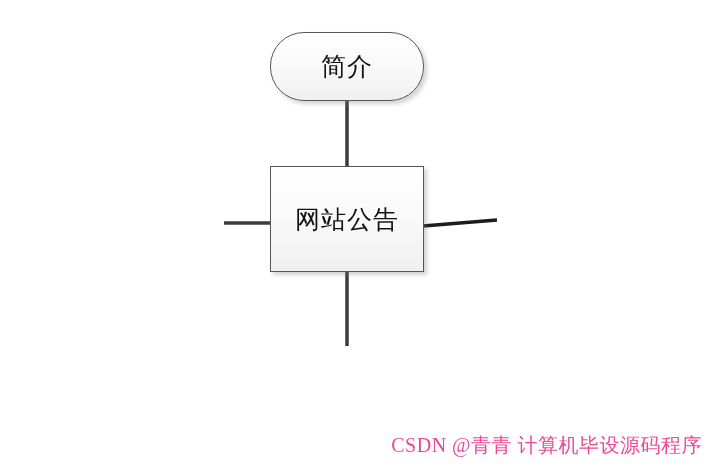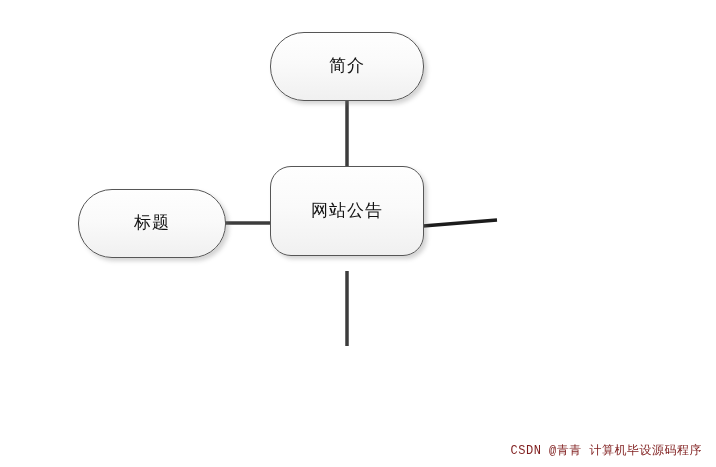--- a/index.html
+++ b/index.html
@@ -39,44 +39,43 @@
     align-items: center;
     justify-content: center;
     box-sizing: border-box;
     background: linear-gradient(to bottom, #fefefe 0%, #fafafa 45%, #f0f0f0 100%);
     border: 1px solid #565656;
     color: #111111;
     letter-spacing: 1px;
   }
 
   .node-label {
-    font-family: Liberation Mono, monospace;
-    font-size: 17px;
+    font-family: Liberation Sans, sans-serif;
+    font-size: 25px;
     line-height: 1;
     color: #121212;
     white-space: nowrap;
   }
 
   .node.rounded {
     border-radius: 34px;
     box-shadow: 3px 3px 4px rgba(120, 120, 120, 0.33);
   }
 
   .node.rect {
     border-radius: 0;
     box-shadow: 3px 3px 4px rgba(120, 120, 120, 0.33);
   }
 
   
   #node-center {
     left: 270px;
     top: 166px;
     width: 154px;
-    height: 90px;
-    border-radius: 21px;
+    height: 106px;
   }
   #node-top {
     left: 270px;
     top: 32px;
     width: 154px;
     height: 69px;
   }
   #node-bottom {
     left: 272px;
     top: 345px;
@@ -95,23 +94,23 @@
     width: 150px;
     height: 69px;
   }
 
   
   #watermark {
     position: absolute;
     z-index: 3;
     right: 14px;
     bottom: 8px;
-    font-family: Liberation Mono, monospace;
-    font-size: 12px;
-    color: #7f1d1d;
+    font-family: Liberation Serif, serif;
+    font-size: 20px;
+    color: #ec4899;
     white-space: nowrap;
     letter-spacing: 0.5px;
   }
 </style>
 </head>
 <body>
 
 <div id="diagram-canvas">
 
   <svg id="connector-layer" viewBox="0 0 716 467" width="716" height="467">
@@ -124,19 +123,16 @@
   <div class="node rect" id="node-center">
     <span class="node-label">网站公告</span>
   </div>
 
   <div class="node rounded" id="node-top">
     <span class="node-label">简介</span>
   </div>
 
 
 
-  <div class="node rounded" id="node-left">
-    <span class="node-label">标题</span>
-  </div>
 
   <div id="watermark">CSDN @青青  计算机毕设源码程序</div>
 
 </div>
 
 </body></html>

